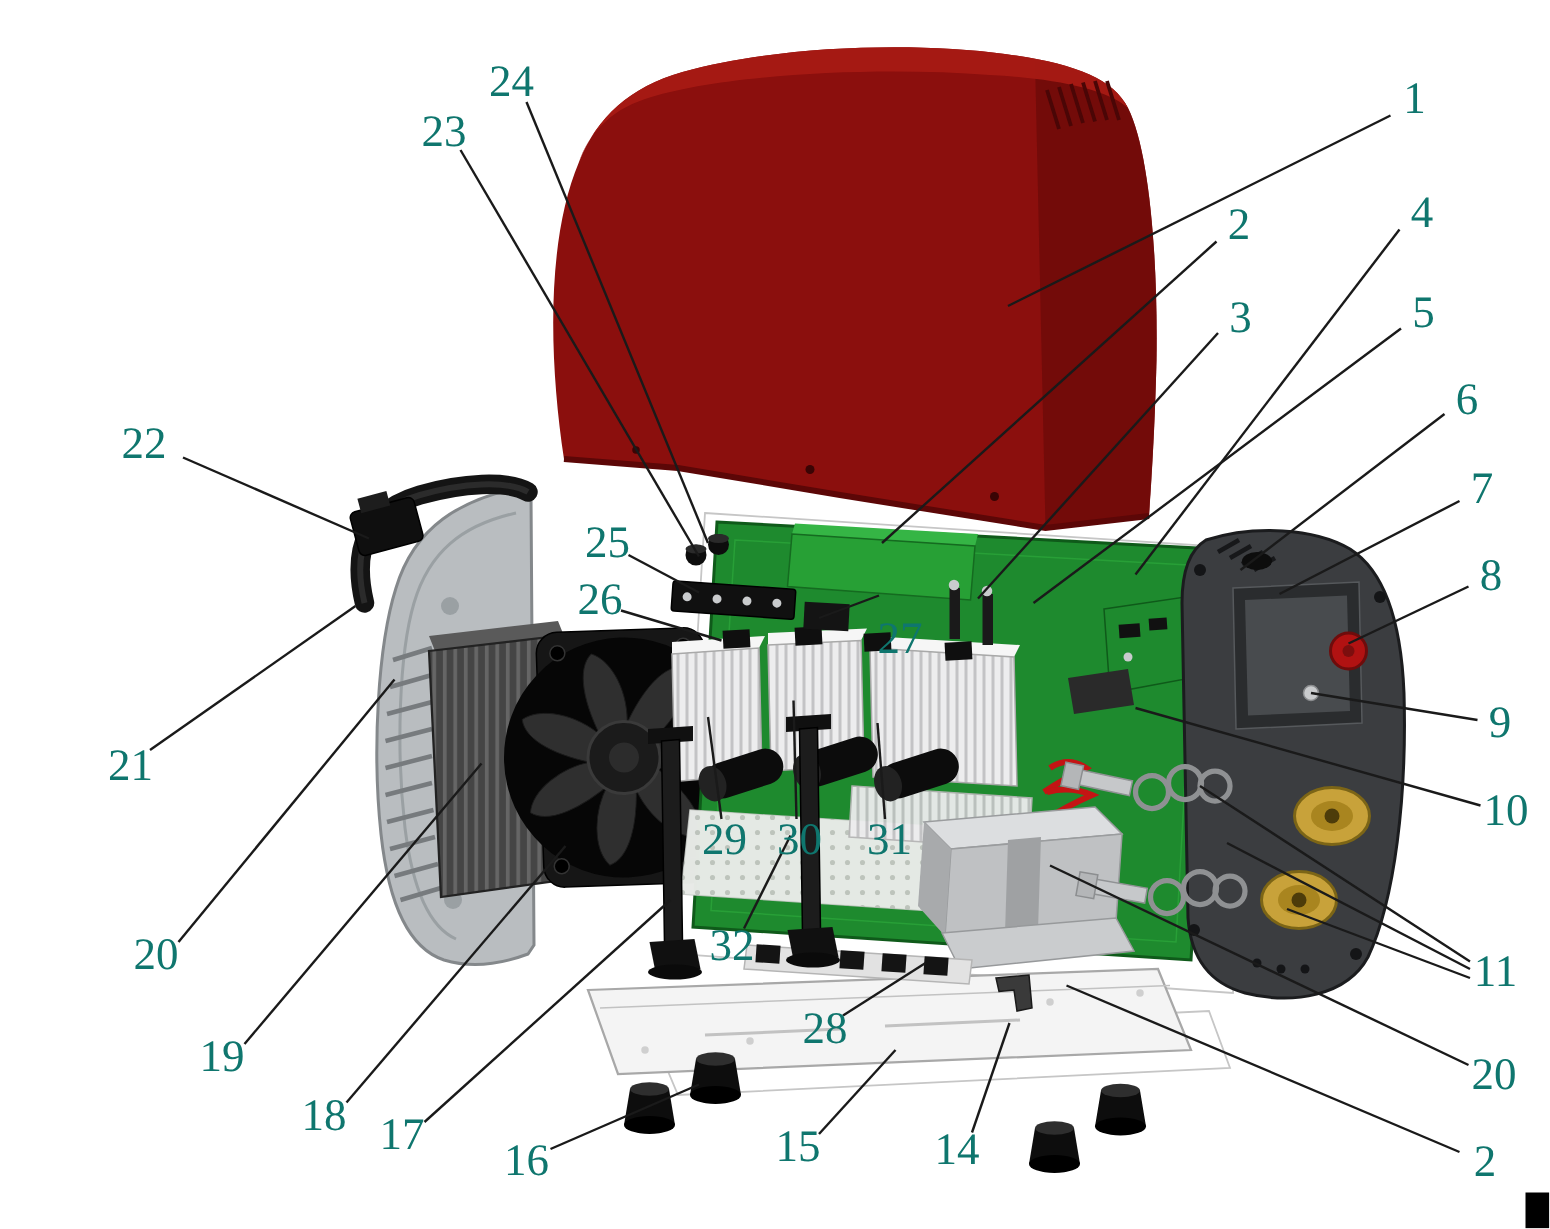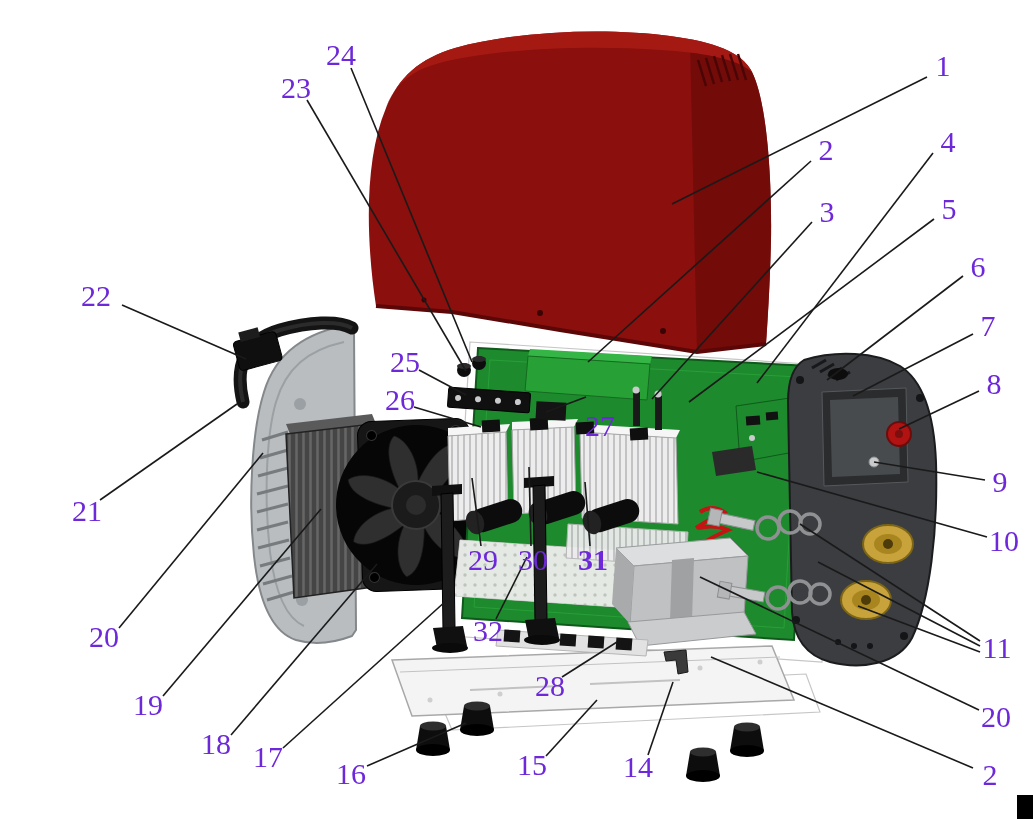--- a/index.html
+++ b/index.html
@@ -4,21 +4,21 @@
 <style>
   html,body { margin:0; padding:0; background:#ffffff; }
   .stage {
     position:relative; width:1033px; height:819px; background:#ffffff;
     overflow:hidden; font-family:"Liberation Serif", serif;
   }
   svg.layer { position:absolute; left:0; top:0; }
   #leader-svg { pointer-events:none; }
   .callout {
     position:absolute; transform:translate(-50%,-50%);
-    font-size:30px; line-height:1; color:#6d28d9; white-space:nowrap;
+    font-size:30px; line-height:1; color:#0f766e; white-space:nowrap;
     user-select:none;
   }
   .leader { stroke:#1a1a1a; stroke-width:1.6; fill:none; }
   .corner-mark {
     position:absolute; right:0; bottom:0; width:16px; height:24px; background:#000;
   }
 </style>
 </head>
 <body>
 
@@ -395,18 +395,18 @@
       <div class="callout" style="left: 87px; top: 511px;">21</div>
       <div class="callout" style="left: 96px; top: 296px;">22</div>
       <div class="callout" style="left: 296px; top: 88px;">23</div>
       <div class="callout" style="left: 341px; top: 55px;">24</div>
       <div class="callout" style="left: 405px; top: 362px;">25</div>
       <div class="callout" style="left: 400px; top: 400px;">26</div>
       <div class="callout" style="left: 600px; top: 390px; margin-top: 36px;">27</div>
       <div class="callout" style="left: 550px; top: 686px;">28</div>
       <div class="callout" style="left: 483px; top: 560px;">29</div>
       <div class="callout" style="left: 533px; top: 560px;">30</div>
-      <div class="callout" style="left: 593px; top: 560px; font-weight: bold;">31</div>
+      <div class="callout" style="left: 593px; top: 560px;">31</div>
       <div class="callout" style="left: 488px; top: 631px;">32</div>
     </div>
 
   <div class="corner-mark"></div>
 </div>
 
 </body></html>

